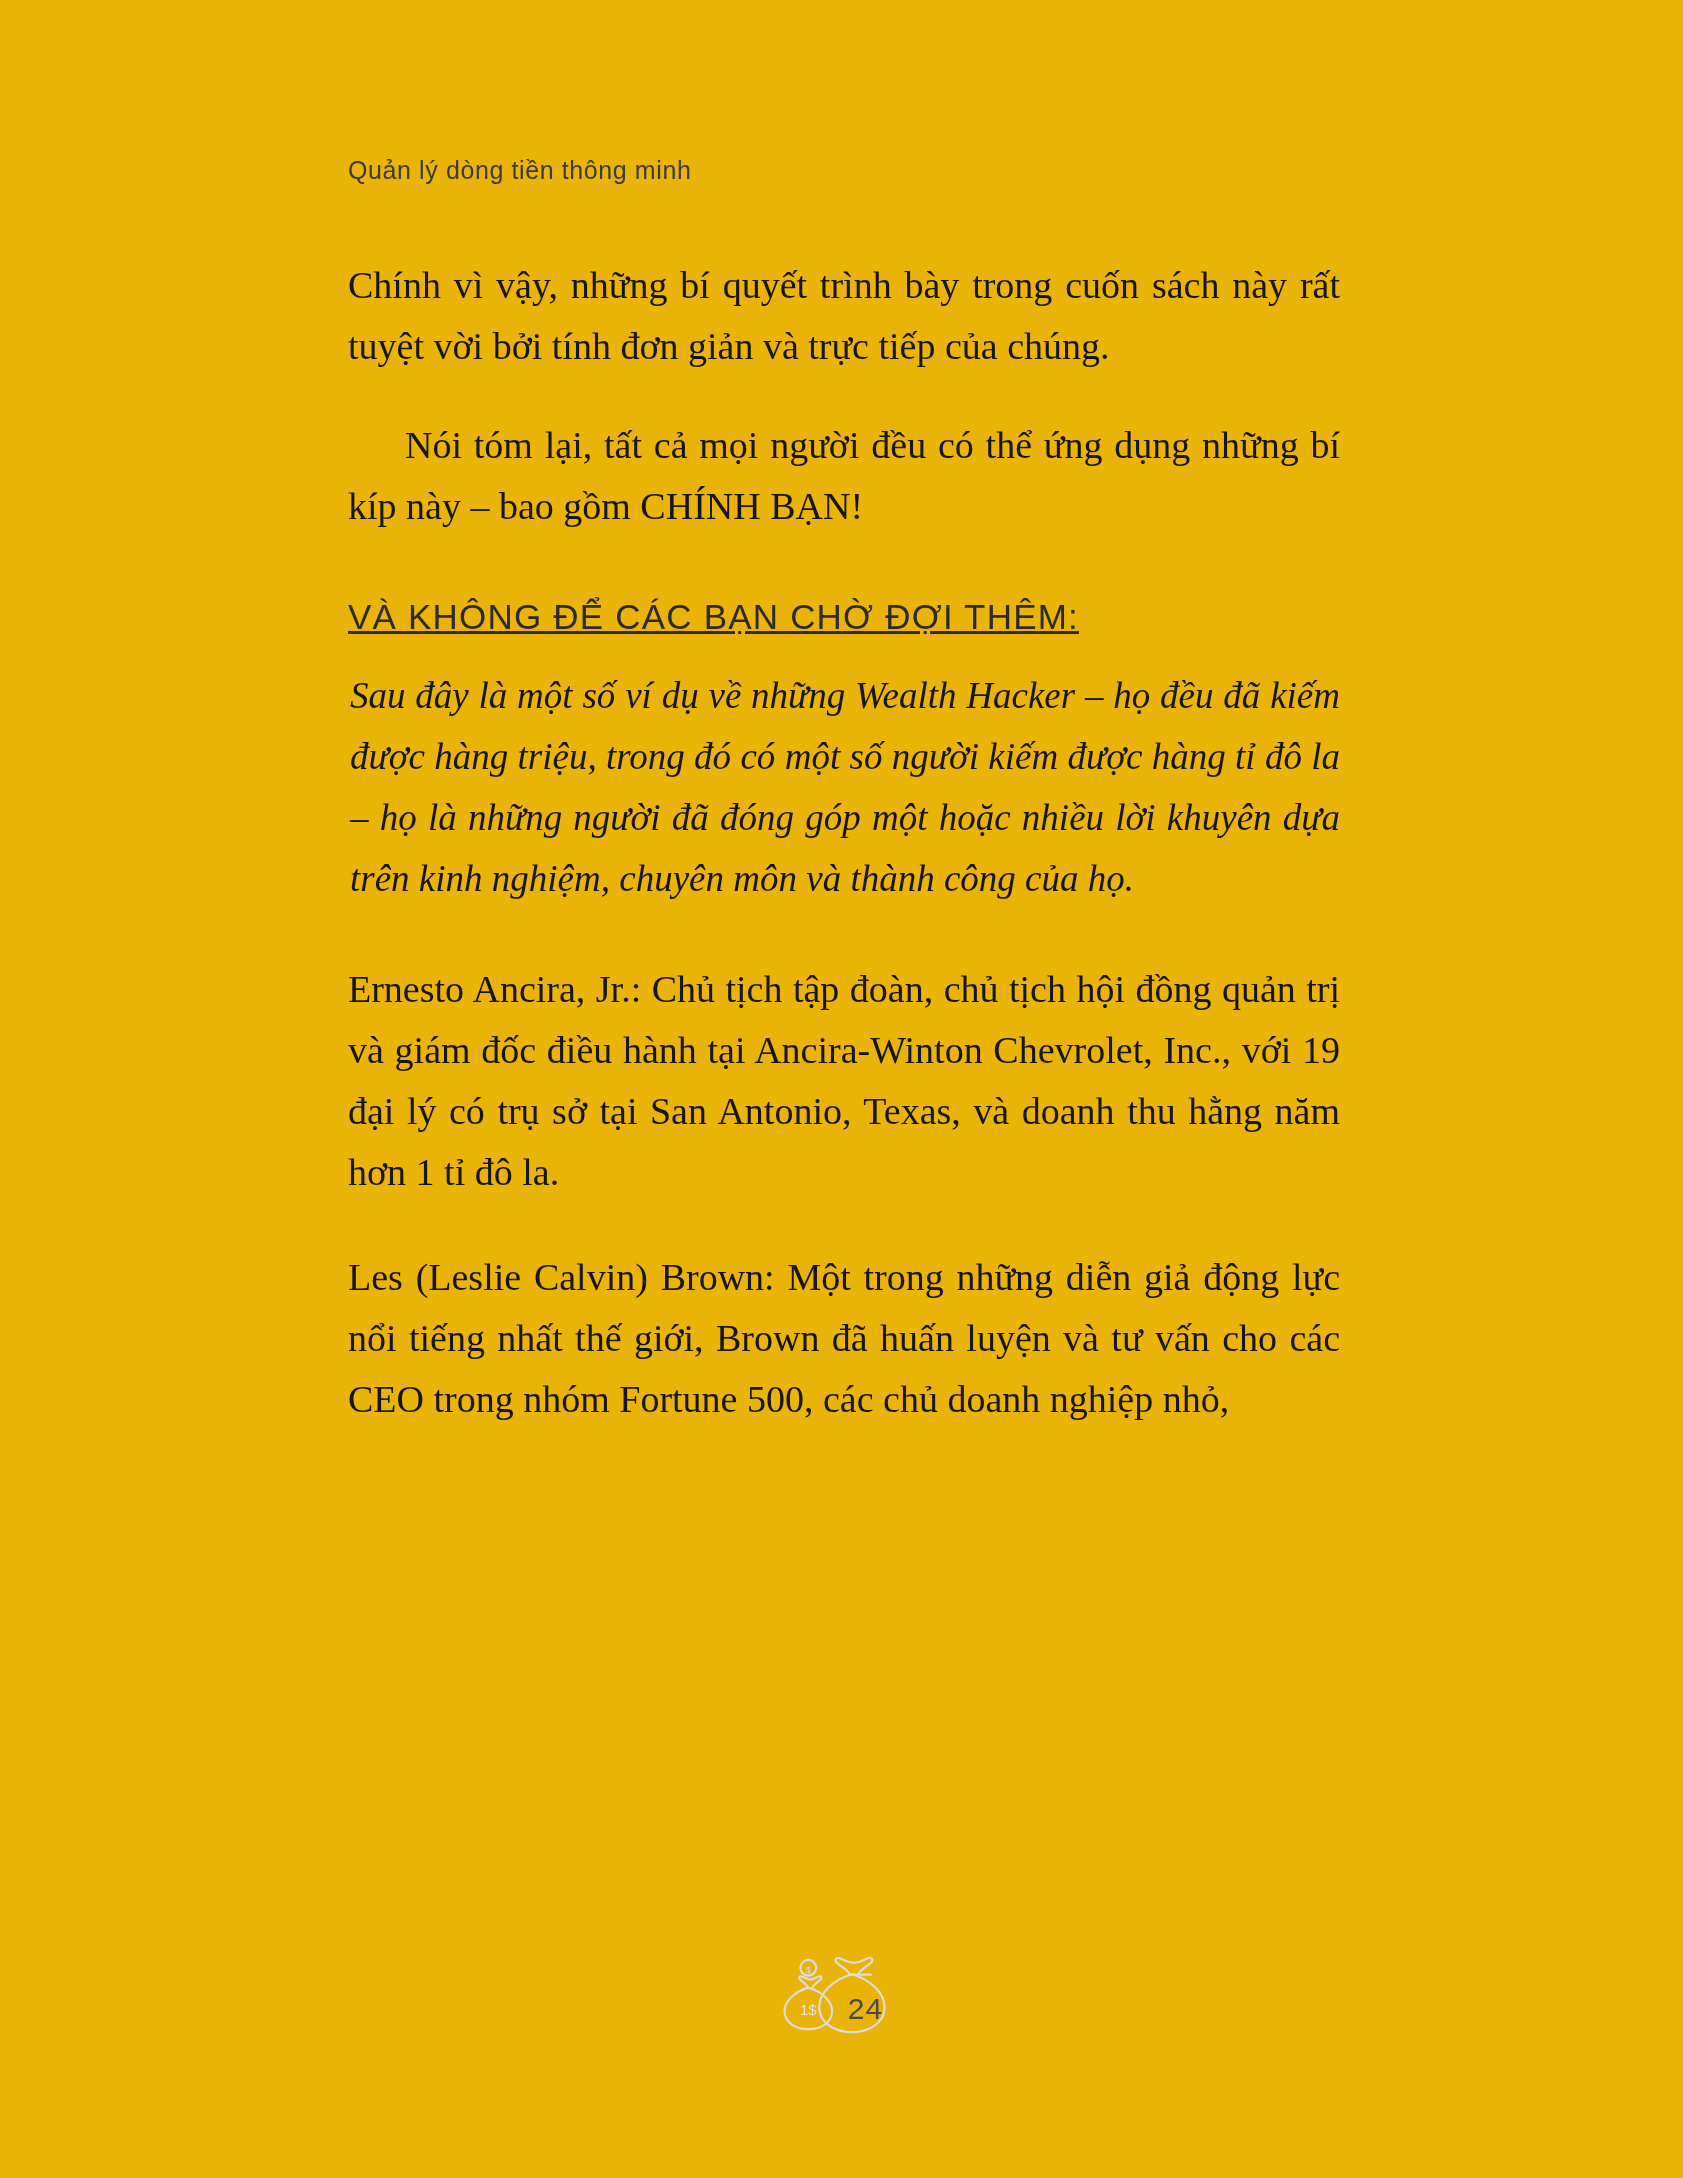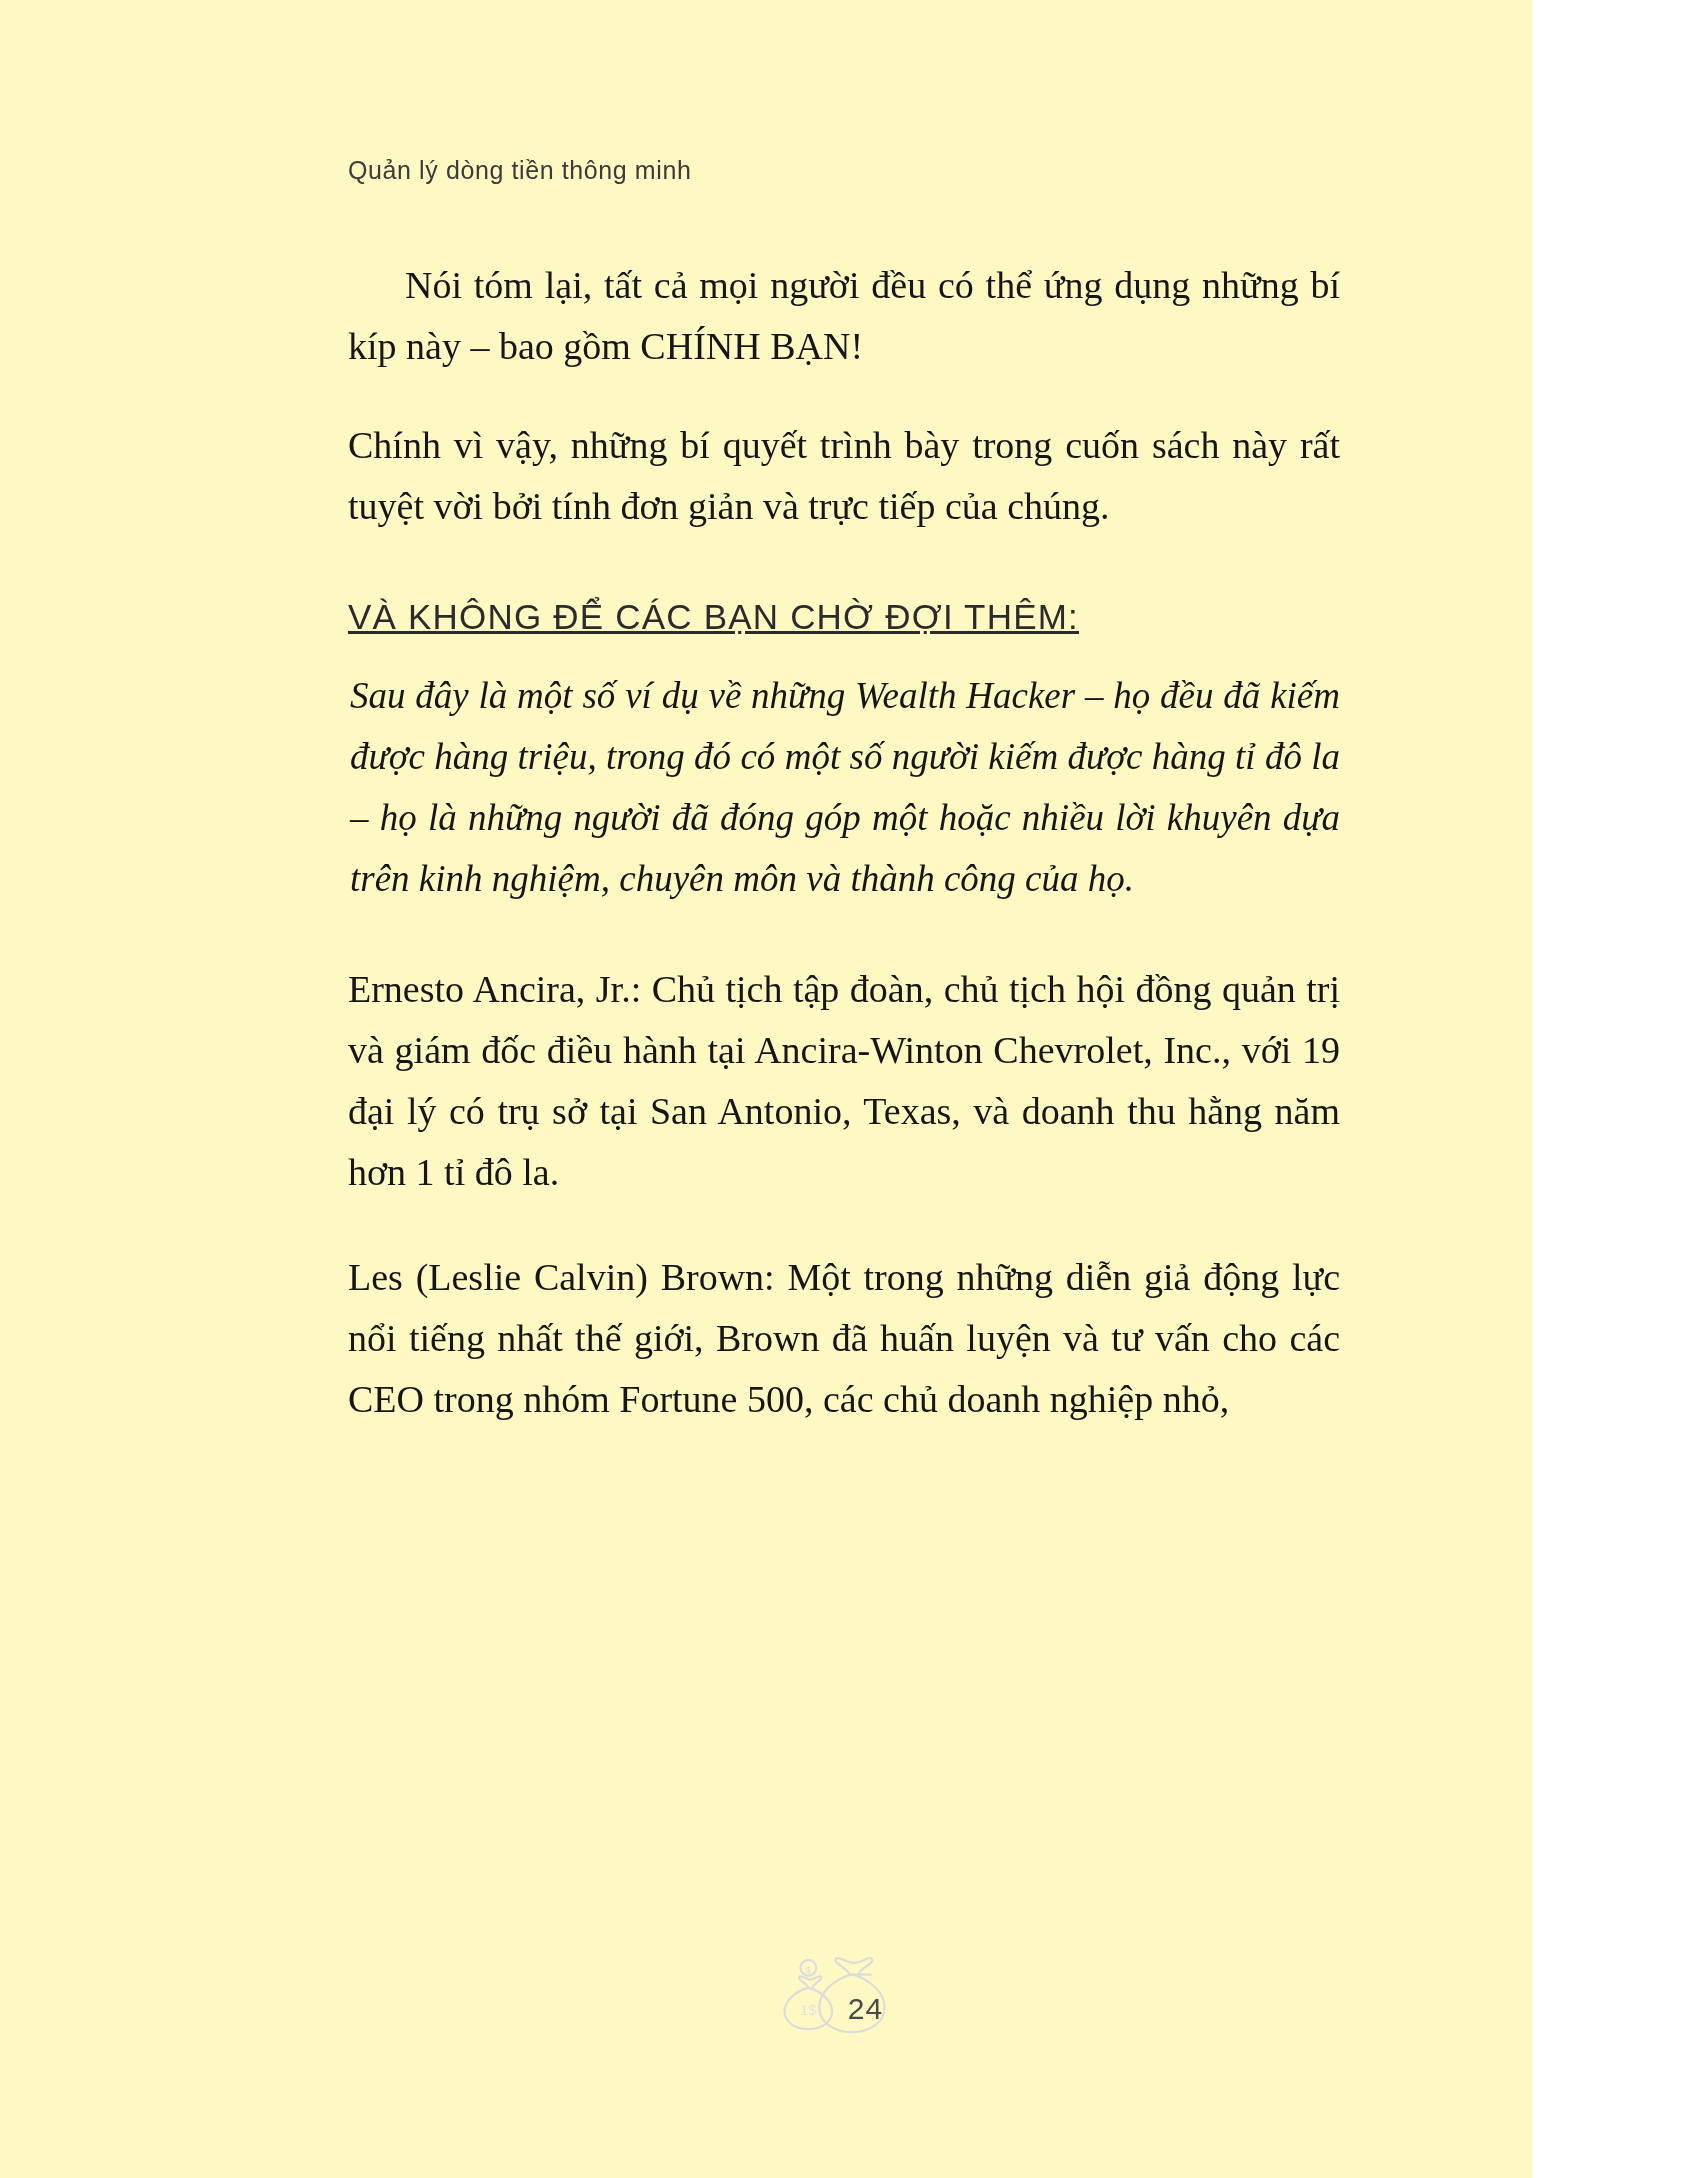--- a/index.html
+++ b/index.html
@@ -2,23 +2,23 @@
 <html><head>
 <meta charset="utf-8">
 <style>
   html, body {
     margin: 0;
     padding: 0;
     background: #ffffff;
   }
   .page {
     position: relative;
-    width: 1532px;
+    width: 1683px;
     height: 2178px;
-    background: #fef9c3;
+    background: #eab308;
     overflow: hidden;
     font-family: "Liberation Serif", "DejaVu Serif", serif;
     color: #1a1a1a;
   }
 
   
   .running-header {
     position: absolute;
     left: 348px;
     top: 156px;
@@ -116,23 +116,23 @@
 </style>
 </head>
 <body>
 
 <div class="page">
 
   <div class="running-header">Quản lý dòng tiền thông minh</div>
 
   <div class="content">
 
+    <p class="body">Chính vì vậy, những bí quyết trình bày trong cuốn sách này rất tuyệt vời bởi tính đơn giản và trực tiếp của chúng.</p>
+
     <p class="body indent">Nói tóm lại, tất cả mọi người đều có thể ứng dụng những bí kíp này – bao gồm CHÍNH BẠN!</p>
-
-    <p class="body">Chính vì vậy, những bí quyết trình bày trong cuốn sách này rất tuyệt vời bởi tính đơn giản và trực tiếp của chúng.</p>
 
     <div class="section-heading">VÀ KHÔNG ĐỂ CÁC BẠN CHỜ ĐỢI THÊM:</div>
 
     <p class="intro-italic">Sau đây là một số ví dụ về những Wealth Hacker – họ đều đã kiếm được hàng triệu, trong đó có một số người kiếm được hàng tỉ đô la – họ là những người đã đóng góp một hoặc nhiều lời khuyên dựa trên kinh nghiệm, chuyên môn và thành công của họ.</p>
 
     <p class="entry">
       <span class="nm">Ernesto Ancira, Jr.:</span><span> Chủ tịch tập đoàn, chủ tịch hội đồng quản trị và giám đốc điều hành tại Ancira-Winton Chevrolet, Inc., với 19 đại lý có trụ sở tại San Antonio, Texas, và doanh thu hằng năm hơn 1 tỉ đô la.</span>
     </p>
 
 

